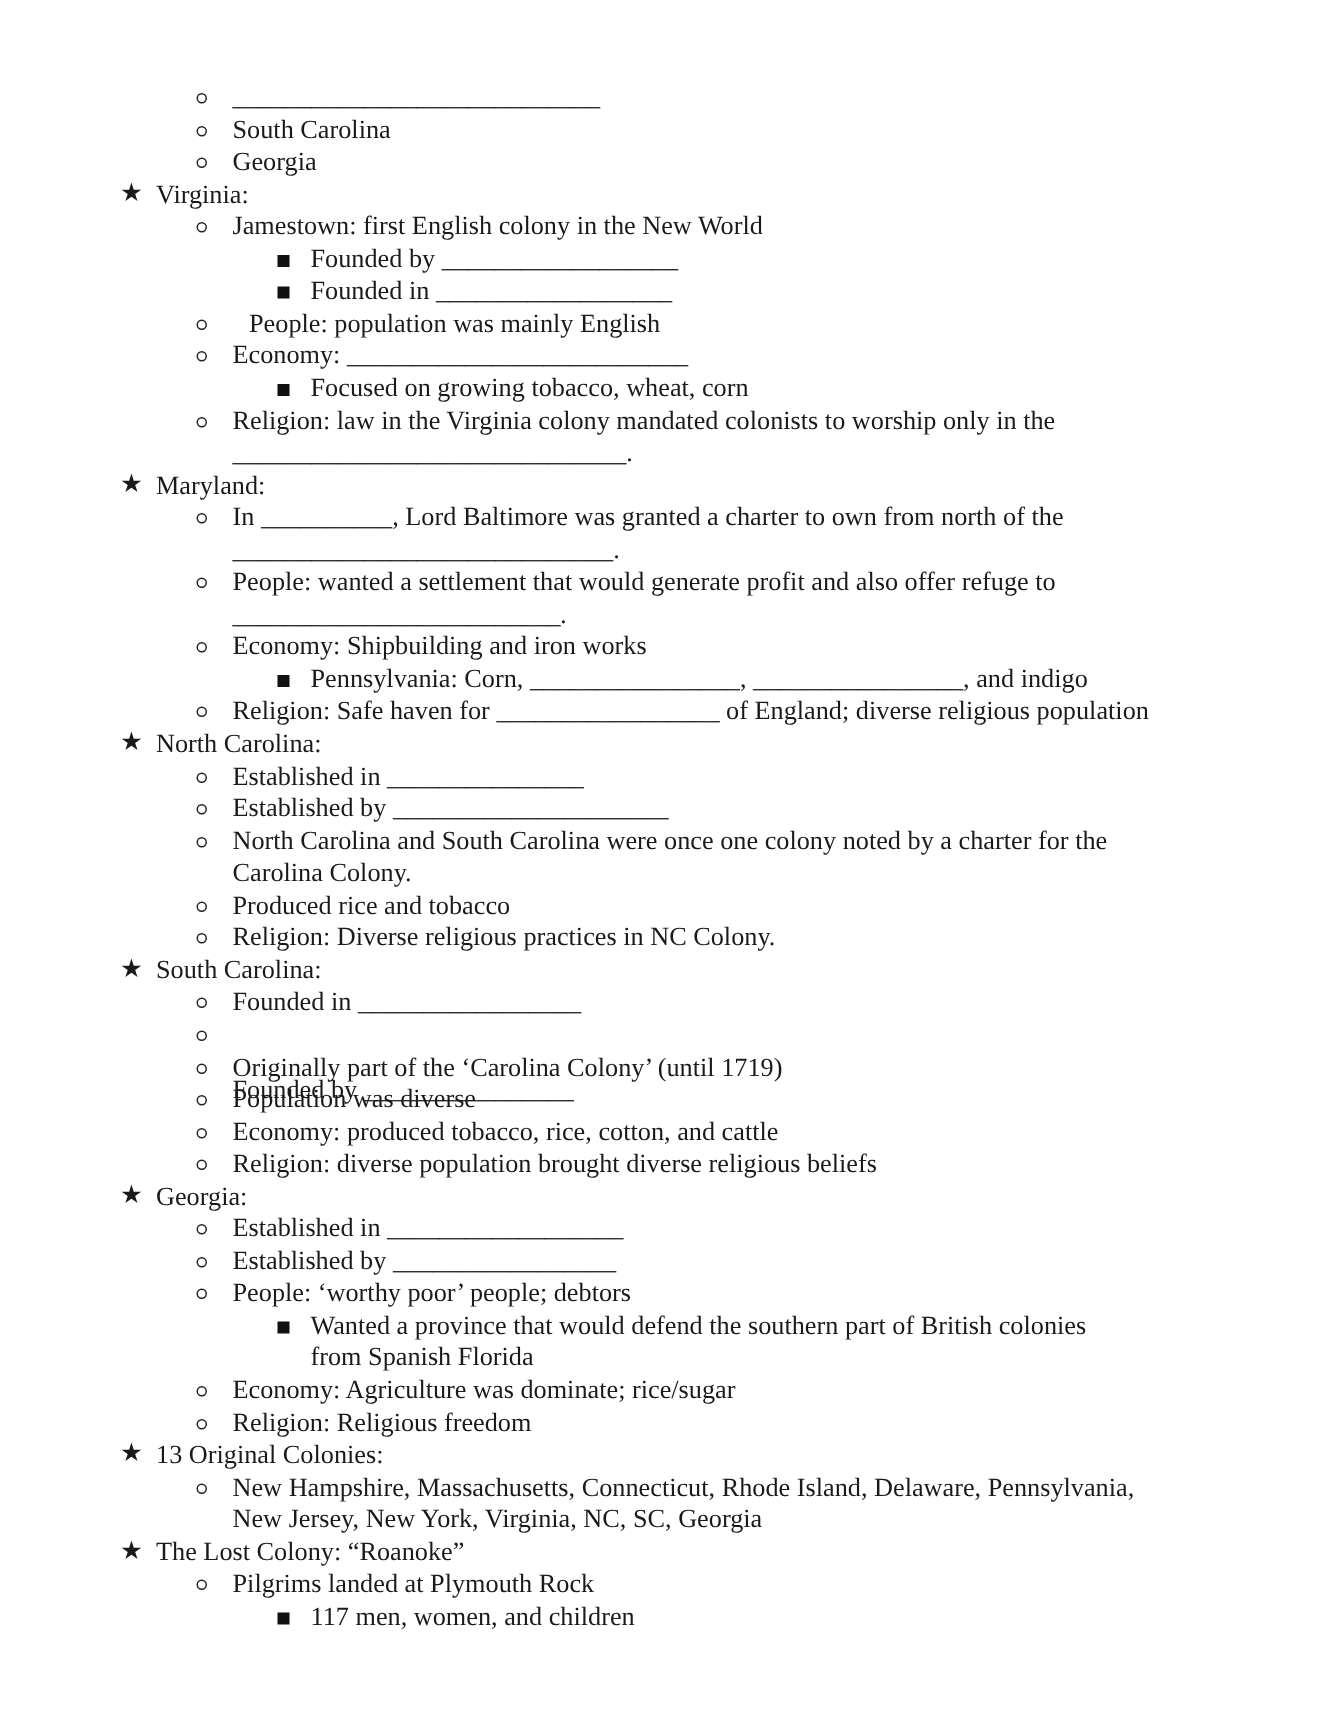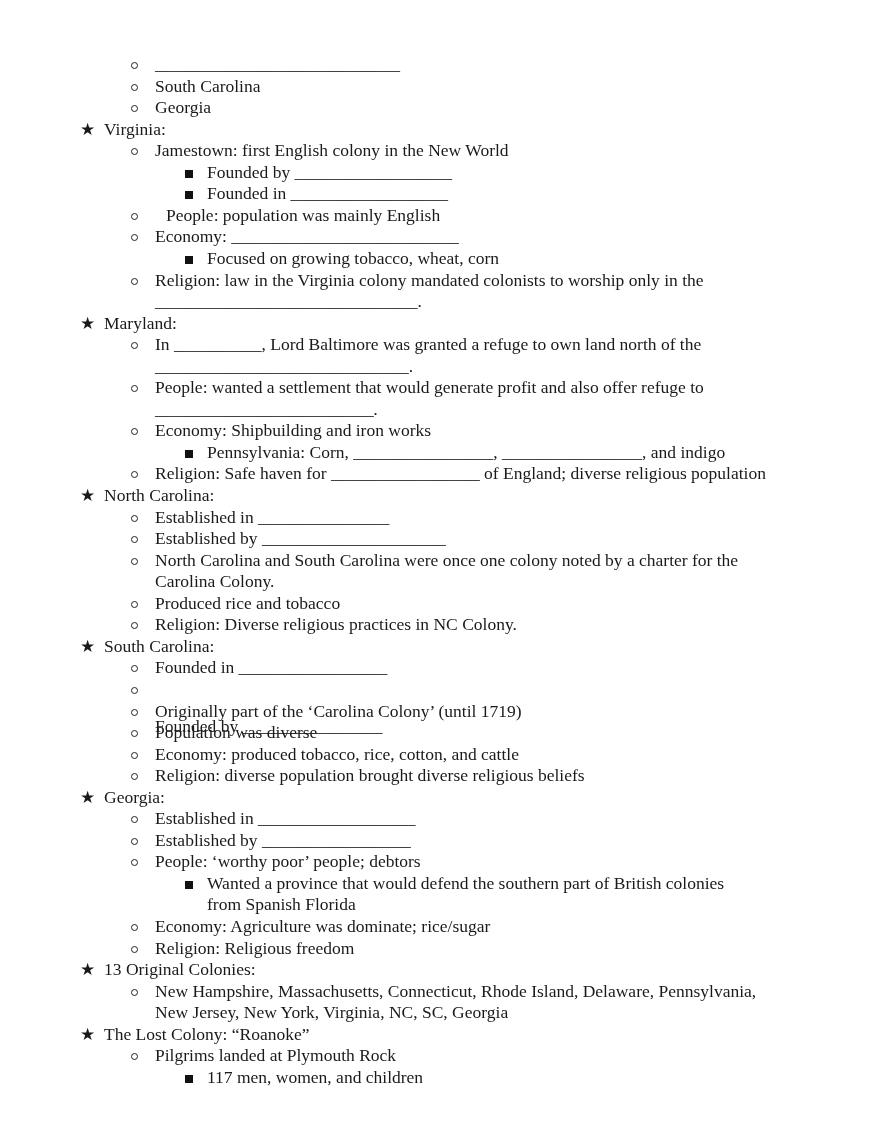--- a/index.html
+++ b/index.html
@@ -77,21 +77,21 @@
     </div>
     <div class="line" style="top: 291.05px; left: 0px;">
       <span class="text" style="left: 155px;">______________________________.</span>
     </div>
     <div class="line" style="top: 312.6px; left: 0px;">
       <span class="bullet b-star" style="left: 80px; top: 0px;">★</span>
       <span class="text" style="left: 104px;">Maryland:</span>
     </div>
     <div class="line" style="top: 334.15px; left: 0px;">
       <span class="bullet b-circle" style="left: 131px;"></span>
-      <span class="text" style="left: 155px;">In __________, Lord Baltimore was granted a refuge to own land north of the</span>
+      <span class="text" style="left: 155px;">In __________, Lord Baltimore was granted a charter to own from north of the</span>
     </div>
     <div class="line" style="top: 355.7px; left: 0px;">
       <span class="text" style="left: 155px;">_____________________________.</span>
     </div>
     <div class="line" style="top: 377.25px; left: 0px;">
       <span class="bullet b-circle" style="left: 131px;"></span>
       <span class="text" style="left: 155px;">People: wanted a settlement that would generate profit and also offer refuge to</span>
     </div>
     <div class="line" style="top: 398.8px; left: 0px;">
       <span class="text" style="left: 155px; font-style: italic;">_________________________.</span>

